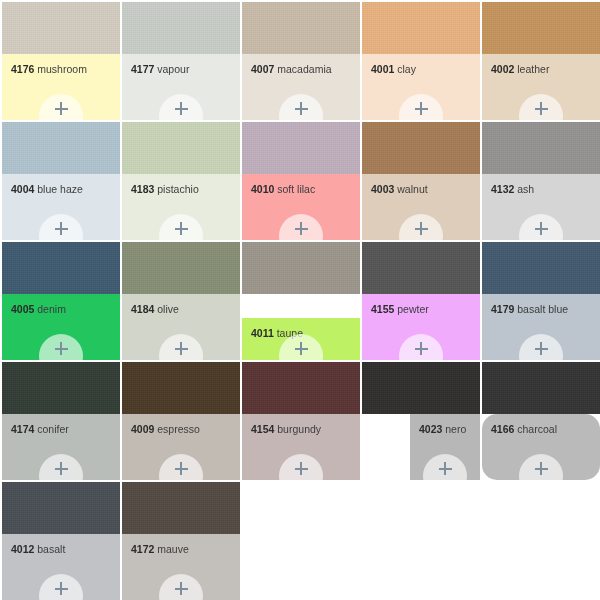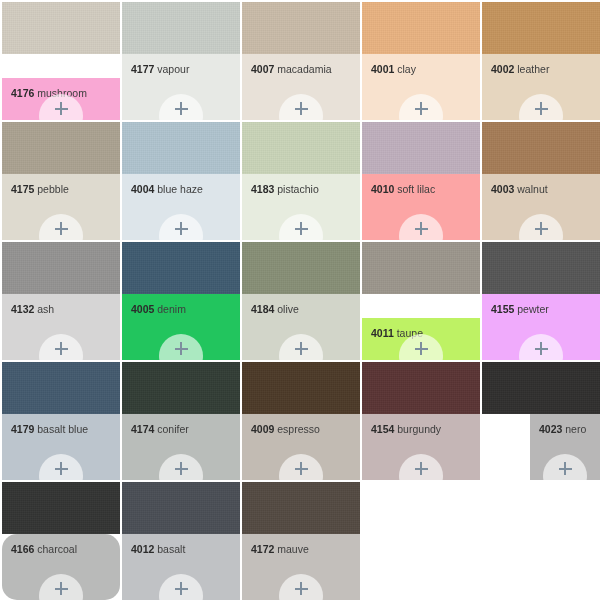--- a/index.html
+++ b/index.html
@@ -128,21 +128,21 @@
     height: 118px;
     background: #ffffff;
   }
 </style>
 </head>
 <body>
 
 <div id="swatch-grid">
     <div class="swatch-card">
       <div class="swatch-color" style="background: rgb(210, 204, 192);"></div>
-      <div class="swatch-body" style="background: #f9a8d4; margin-top: 24px;">
+      <div class="swatch-body" style="background: #fef9c3;">
         <div class="swatch-label"><span class="swatch-code">4176</span> <span class="swatch-name">mushroom</span></div>
         <div class="add-button">
           <span class="add-icon"></span>
         </div>
       </div>
     </div>
     <div class="swatch-card">
       <div class="swatch-color" style="background: rgb(200, 205, 199);"></div>
       <div class="swatch-body" style="background: rgb(231, 233, 229);">
         <div class="swatch-label"><span class="swatch-code">4177</span> <span class="swatch-name">vapour</span></div>
@@ -172,29 +172,20 @@
     <div class="swatch-card">
       <div class="swatch-color" style="background: rgb(196, 148, 93);"></div>
       <div class="swatch-body" style="background: rgb(230, 214, 191);">
         <div class="swatch-label"><span class="swatch-code">4002</span> <span class="swatch-name">leather</span></div>
         <div class="add-button">
           <span class="add-icon"></span>
         </div>
       </div>
     </div>
     <div class="swatch-card">
-      <div class="swatch-color" style="background: rgb(171, 162, 145);"></div>
-      <div class="swatch-body" style="background: rgb(222, 218, 207);">
-        <div class="swatch-label"><span class="swatch-code">4175</span> <span class="swatch-name">pebble</span></div>
-        <div class="add-button">
-          <span class="add-icon"></span>
-        </div>
-      </div>
-    </div>
-    <div class="swatch-card">
       <div class="swatch-color" style="background: rgb(175, 195, 206);"></div>
       <div class="swatch-body" style="background: rgb(221, 229, 234);">
         <div class="swatch-label"><span class="swatch-code">4004</span> <span class="swatch-name">blue haze</span></div>
         <div class="add-button">
           <span class="add-icon"></span>
         </div>
       </div>
     </div>
     <div class="swatch-card">
       <div class="swatch-color" style="background: rgb(201, 212, 184);"></div>

